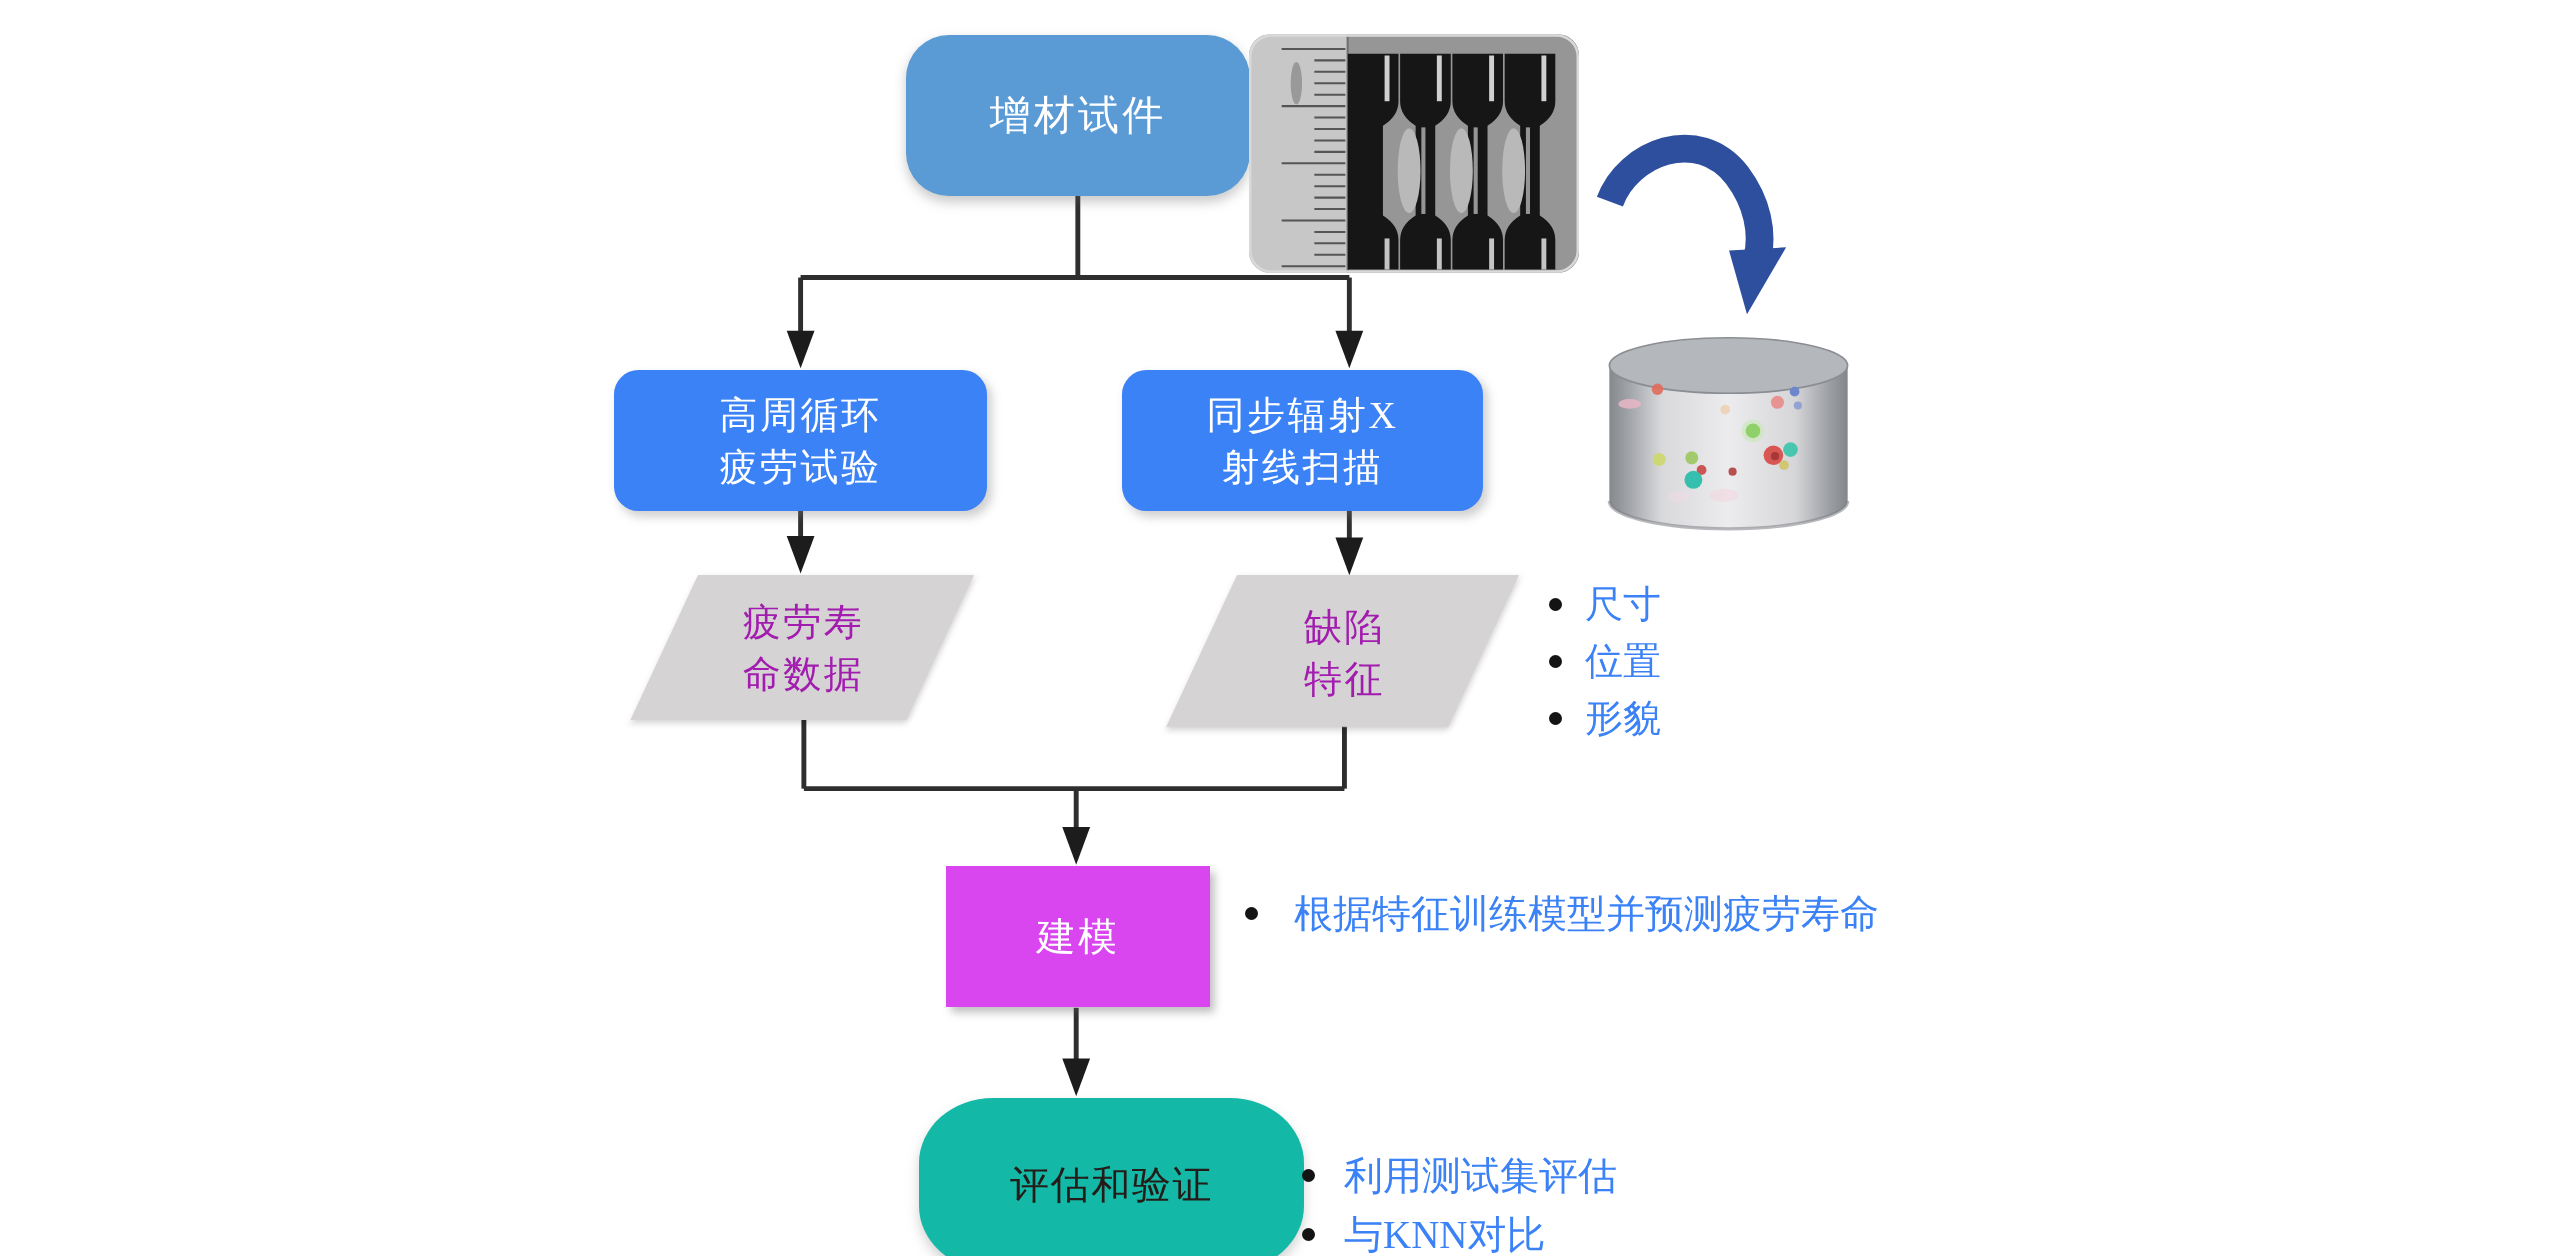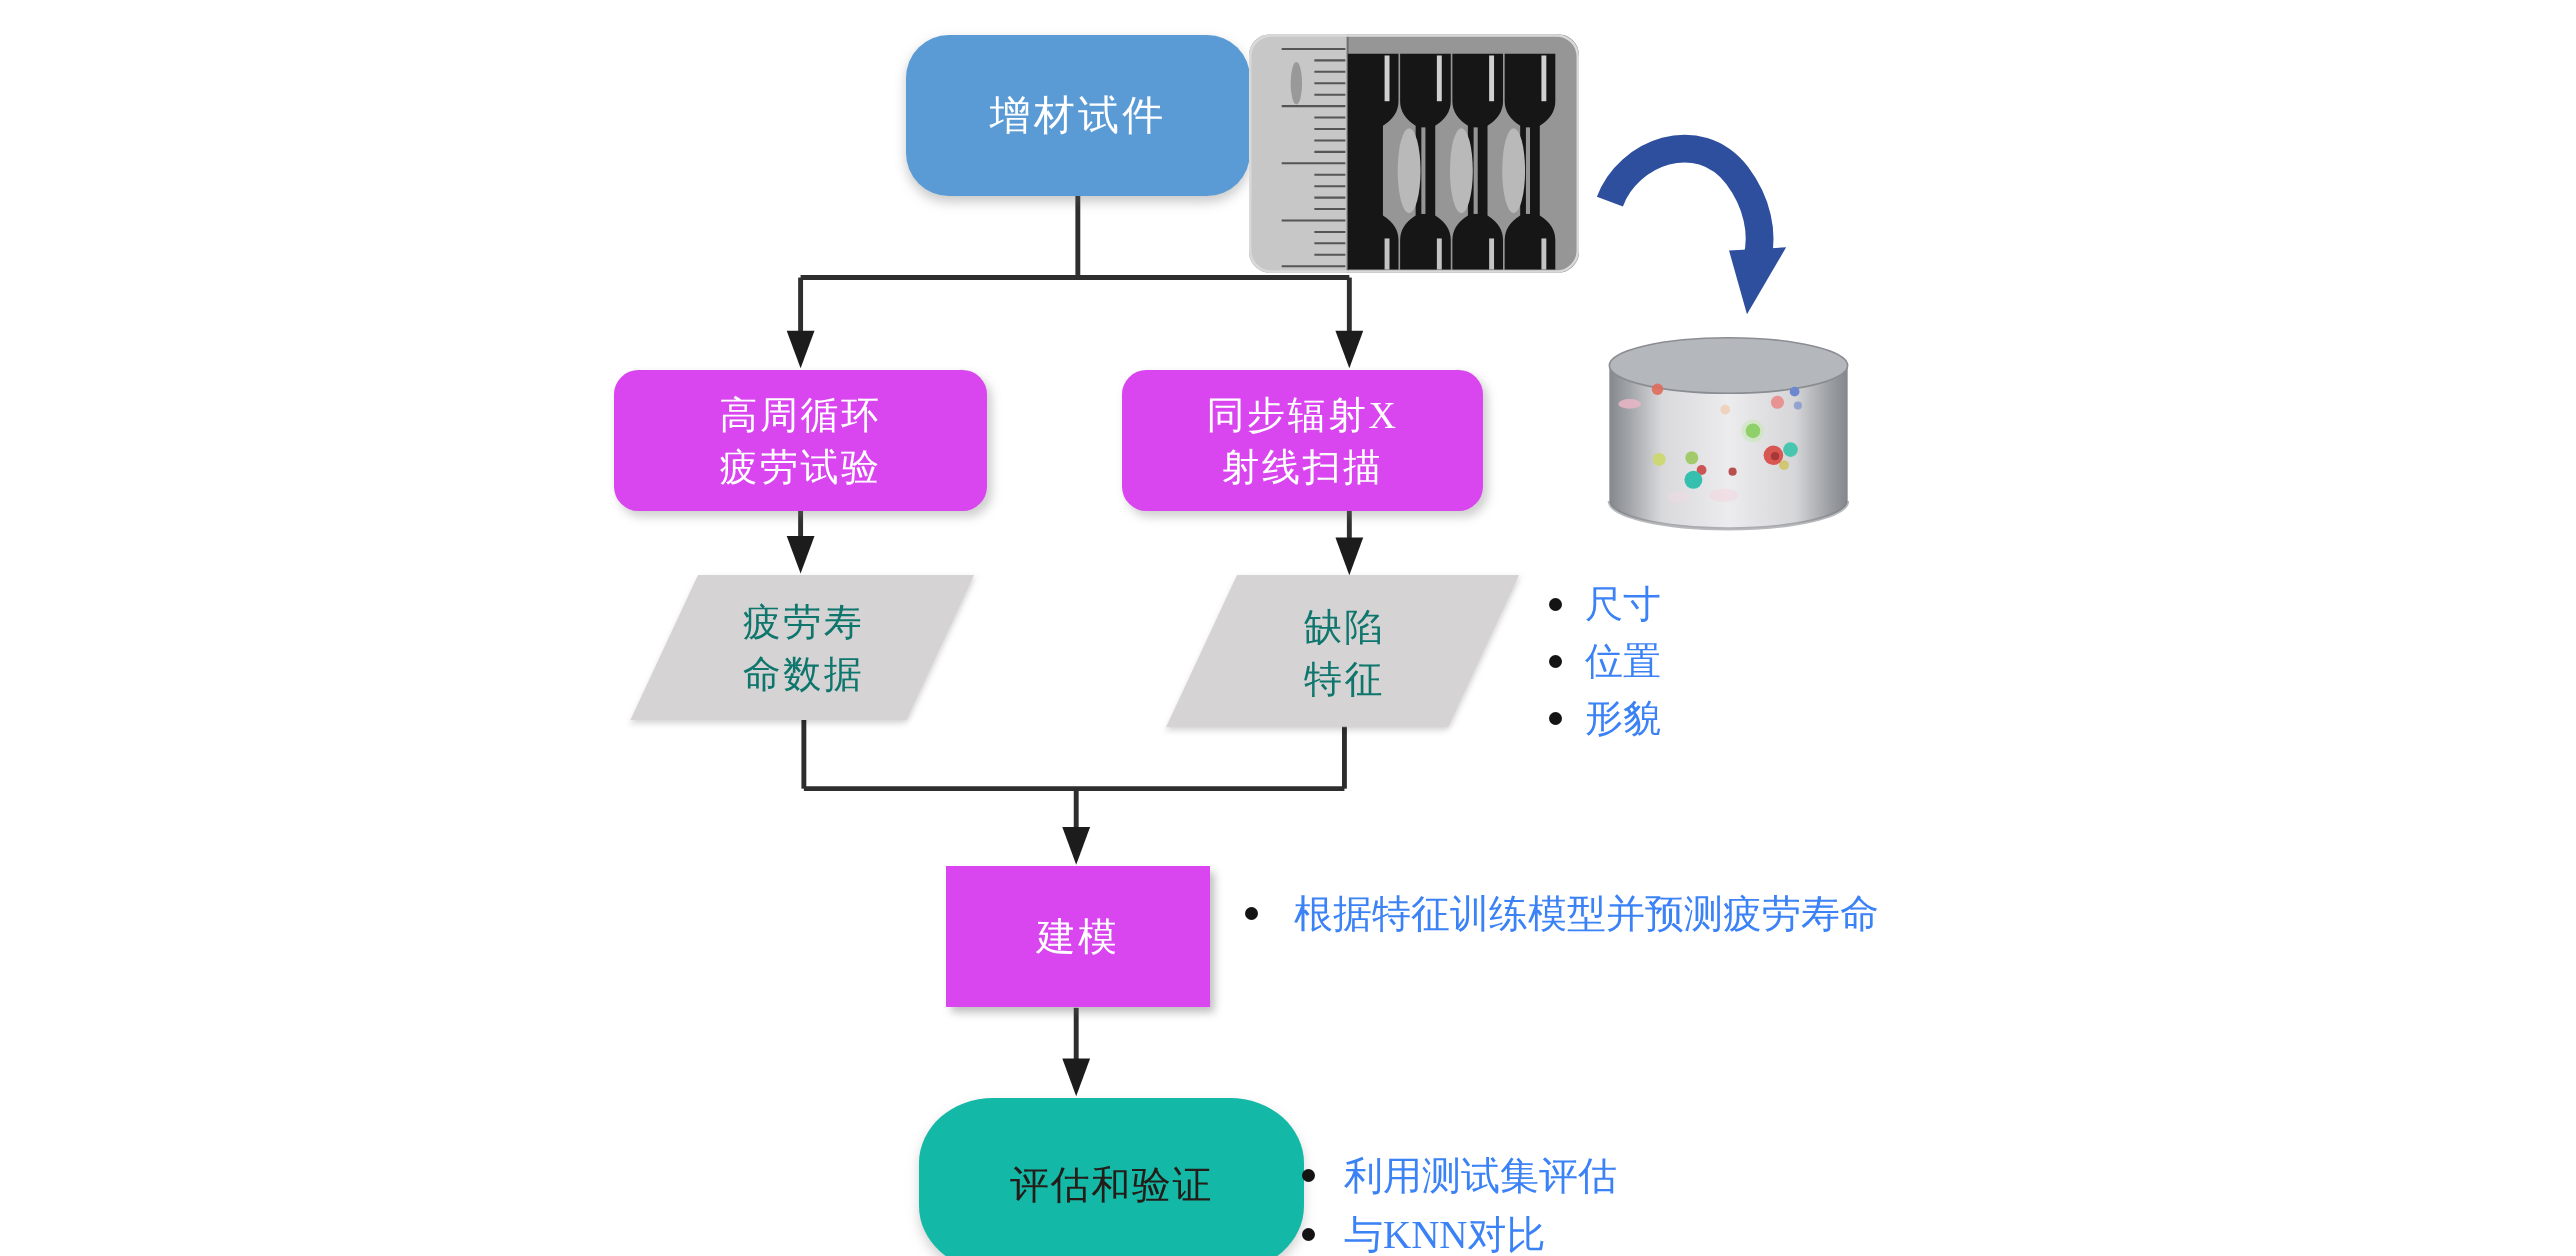--- a/index.html
+++ b/index.html
@@ -13,34 +13,34 @@
   .node{
     position:absolute;display:flex;align-items:center;justify-content:center;
     text-align:center;color:#ffffff;
   }
   #node-specimen{
     left:906px;top:10.6px;width:344px;height:161px;background:#5b9bd5;
     border-radius:43px;font-size:41px;letter-spacing:3.3px;
     box-shadow:0 5.7px 11.4px rgba(100,100,100,.35);
   }
   .process-node{
-    background:#d946ef;border-radius:24.5px;font-size:38px;line-height:52px;
+    background:#3b82f6;border-radius:24.5px;font-size:38px;line-height:52px;
     letter-spacing:2.5px;box-shadow:4.1px 5.7px 9.8px rgba(120,120,120,.35);
   }
   #node-fatigue-test{left:614px;top:346px;width:373px;height:141px;}
   #node-xray-scan{left:1122px;top:346px;width:361px;height:141px;}
   .para-shape{
     position:absolute;background:#d5d3d3;transform:skewX(-25deg);
     transform-origin:0 0;filter:drop-shadow(2.5px 3.3px 3.3px rgba(0,0,0,.18));
   }
   #para-fatigue-data{left:698px;top:551px;width:276px;height:145px;}
   #para-defect-features{left:1237px;top:551px;width:282px;height:152px;}
   .para-label{
     position:absolute;text-align:center;font-size:38px;line-height:52px;
-    color:#0f766e;letter-spacing:2.5px;
+    color:#a21caf;letter-spacing:2.5px;
   }
   #label-fatigue-data{left:681px;top:572px;width:245px;}
   #label-defect-features{left:1222px;top:577px;width:245px;}
   #node-modeling{
     left:946px;top:842px;width:264px;height:141px;background:#d946ef;
     font-size:39px;letter-spacing:2.5px;box-shadow:4.9px 5.7px 8.2px rgba(90,90,90,.4);
   }
   #node-evaluation{
     left:919px;top:1074px;width:385px;height:173px;background:#14b8a6;
     border-radius:74px / 65px;color:#241c18;font-size:39px;letter-spacing:1.6px;

